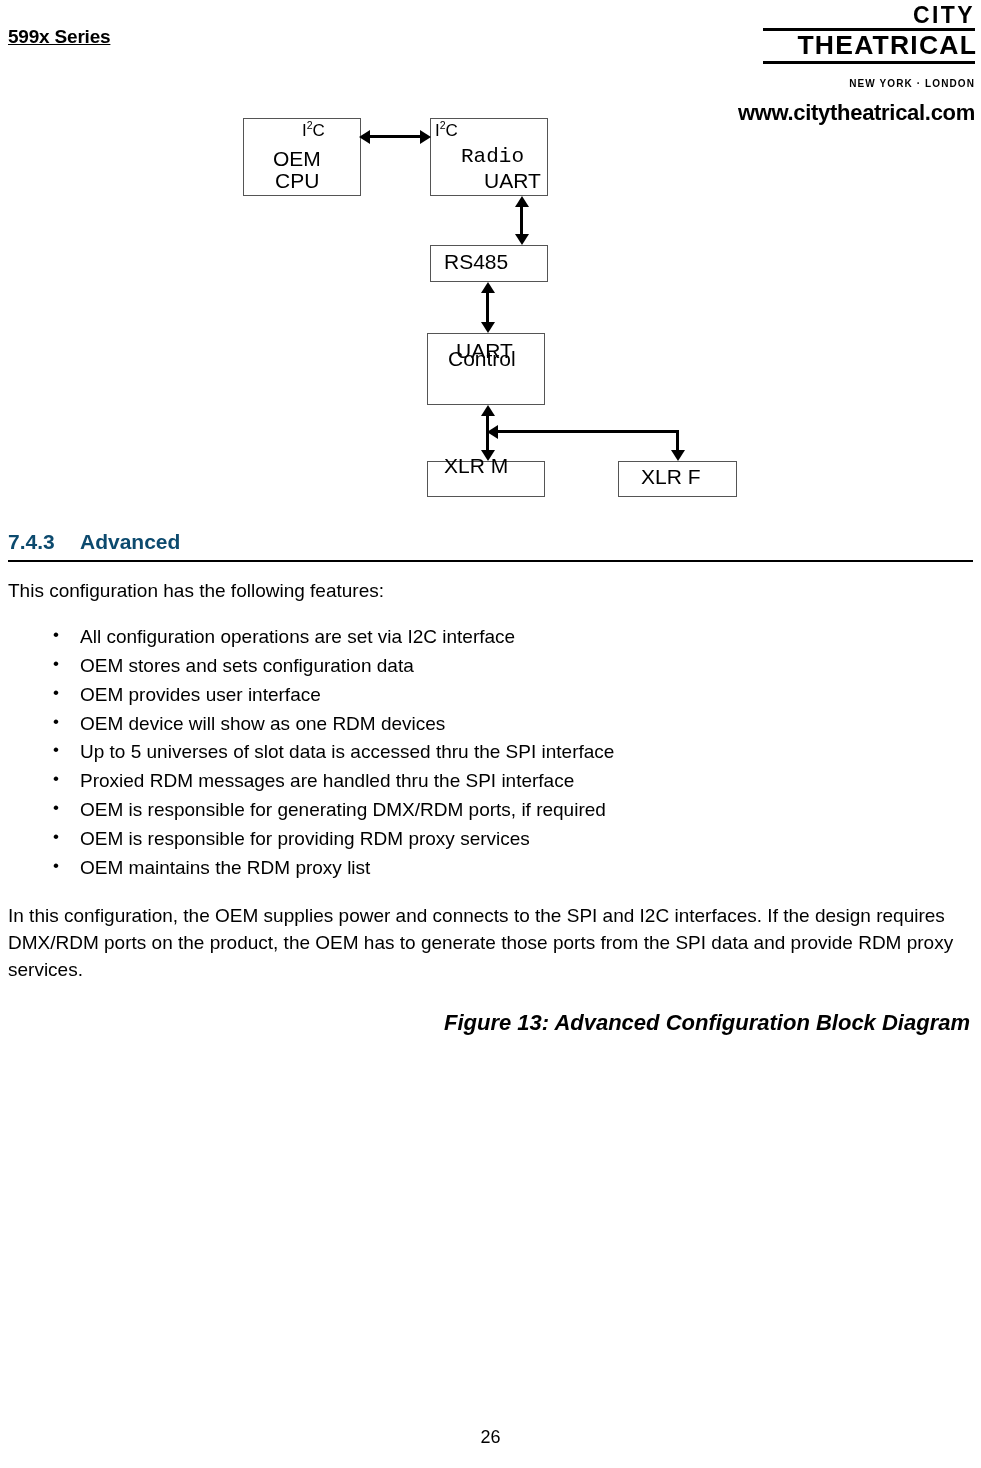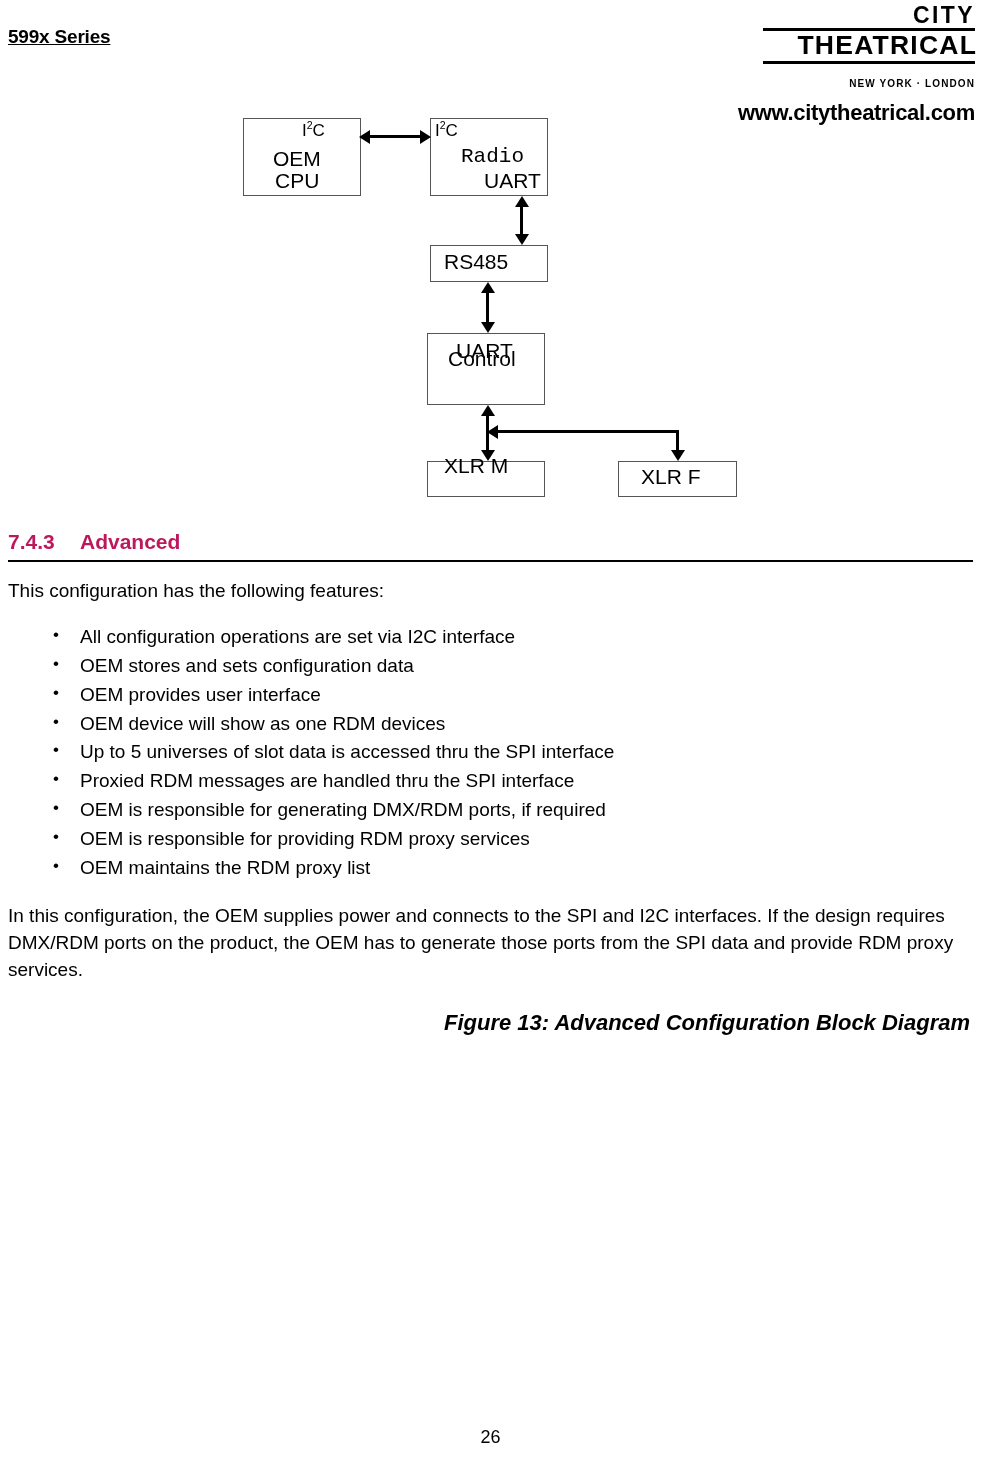--- a/index.html
+++ b/index.html
@@ -141,21 +141,21 @@
   
   .content {
     position: absolute;
     left: 8px;
     top: 530px;
     width: 965px;
   }
   .heading-row {
     display: flex;
     align-items: baseline;
-    color: #be185d;
+    color: #0c4a6e;
     font-size: 21px;
     font-weight: bold;
     padding-bottom: 6px;
   }
   .heading-num { width: 72px; }
   .heading-rule {
     border-bottom: 2.5px solid #000000;
     width: 965px;
     margin-bottom: 16px;
   }

